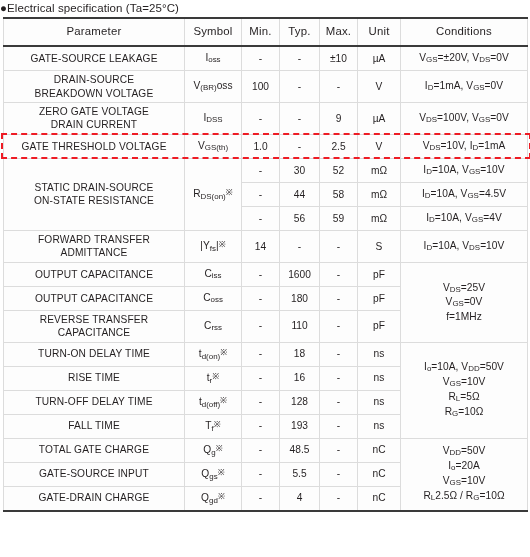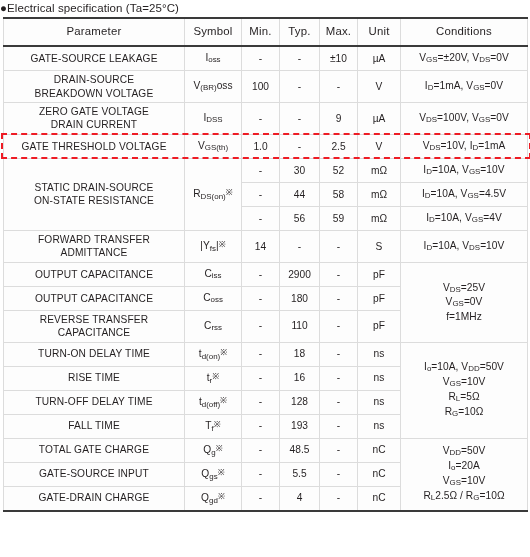--- a/index.html
+++ b/index.html
@@ -188,21 +188,21 @@
           <td class="num">14</td>
           <td class="num">-</td>
           <td class="num">-</td>
           <td class="unit">S</td>
           <td class="cond">I<sub>D</sub>=10A, V<sub>DS</sub>=10V</td>
         </tr>
         <tr>
           <td class="param">OUTPUT CAPACITANCE</td>
           <td class="symbol">C<sub>iss</sub></td>
           <td class="num">-</td>
-          <td class="num">2900</td>
+          <td class="num">1600</td>
           <td class="num">-</td>
           <td class="unit">pF</td>
           <td class="cond" rowspan="3">V<sub>DS</sub>=25V<br>V<sub>GS</sub>=0V<br>f=1MHz</td>
         </tr>
         <tr>
           <td class="param">OUTPUT CAPACITANCE</td>
           <td class="symbol">C<sub>oss</sub></td>
           <td class="num">-</td>
           <td class="num">180</td>
           <td class="num">-</td>

